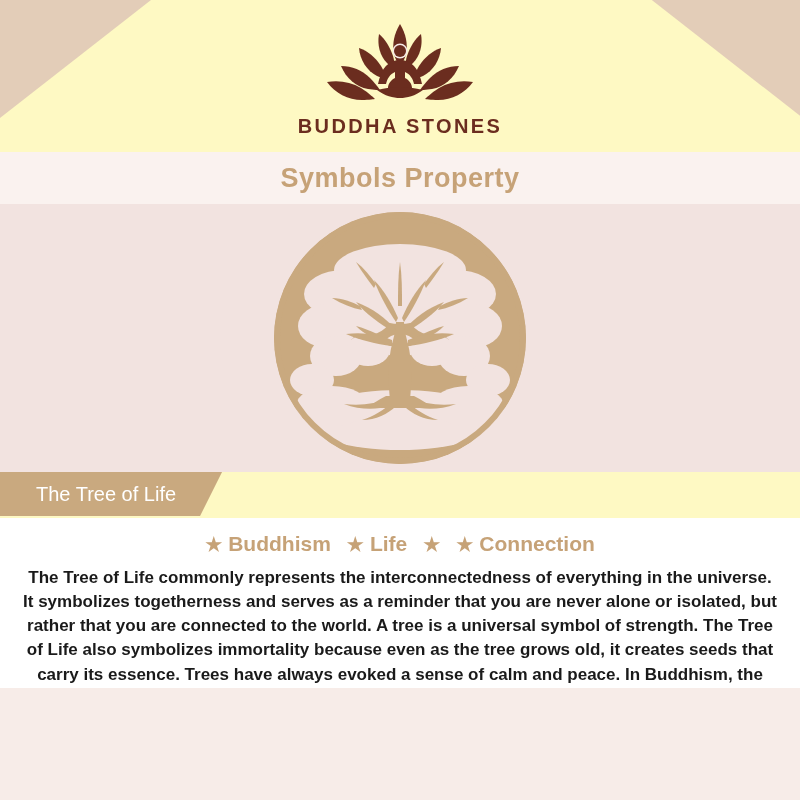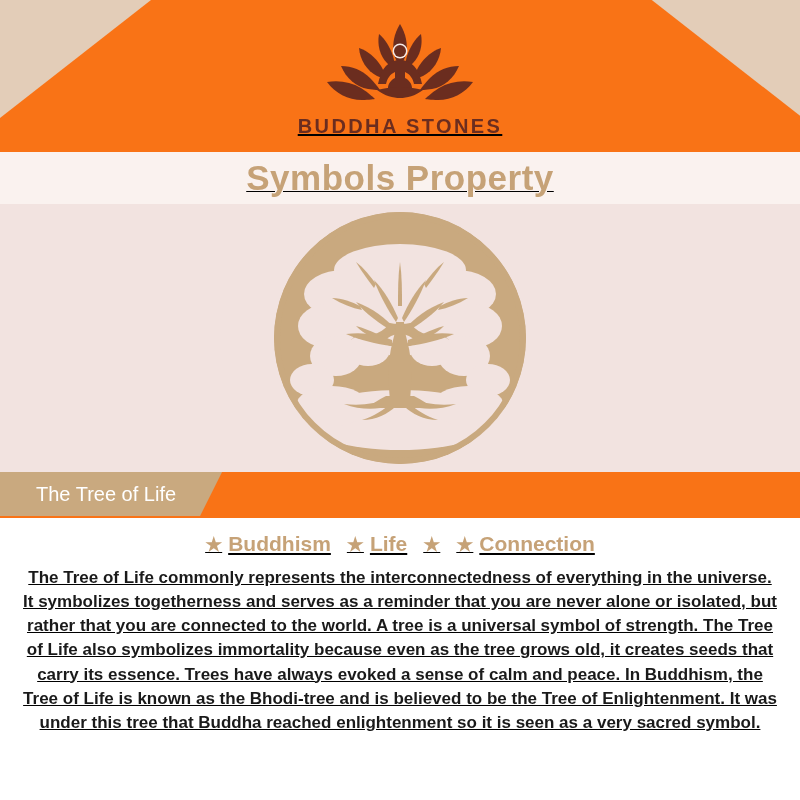--- a/index.html
+++ b/index.html
@@ -10,24 +10,23 @@
     width: 800px;
     height: 800px;
     font-family: "Liberation Sans", sans-serif;
     background: #f7ece8;
     overflow: hidden;
   }
 
   .page {
     position: relative;
     width: 800px;
-    height: 800px;
-    background: #f97316;
+    height: 688px;
+    background: #fef9c3;
     overflow: hidden;
-    text-decoration: underline;
   }
 
   
   .corner {
     position: absolute;
     background: #e3cdb8;
     pointer-events: none;
   }
   .corner-tl {
     top: -60px;
@@ -93,21 +92,21 @@
     display: flex;
     align-items: center;
     justify-content: center;
     box-shadow: 0 0 0 0 rgba(0,0,0,0);
   }
   .title-band-inner {
     width: 100%;
     text-align: center;
   }
   .title-text {
-    font-size: 35px;
+    font-size: 27px;
     font-weight: bold;
     color: #c6a277;
     letter-spacing: 0.5px;
   }
 
   
   .tree-panel {
     position: relative;
     height: 268px;
     background: #f2e3e0;

